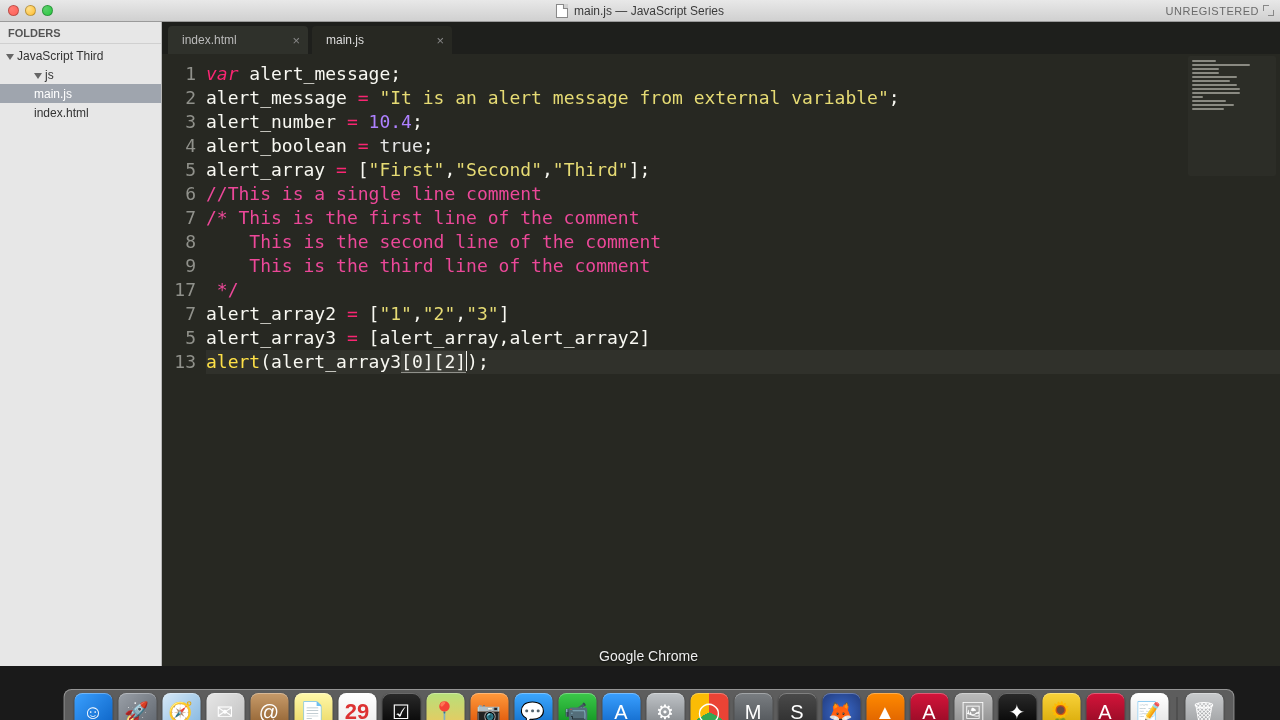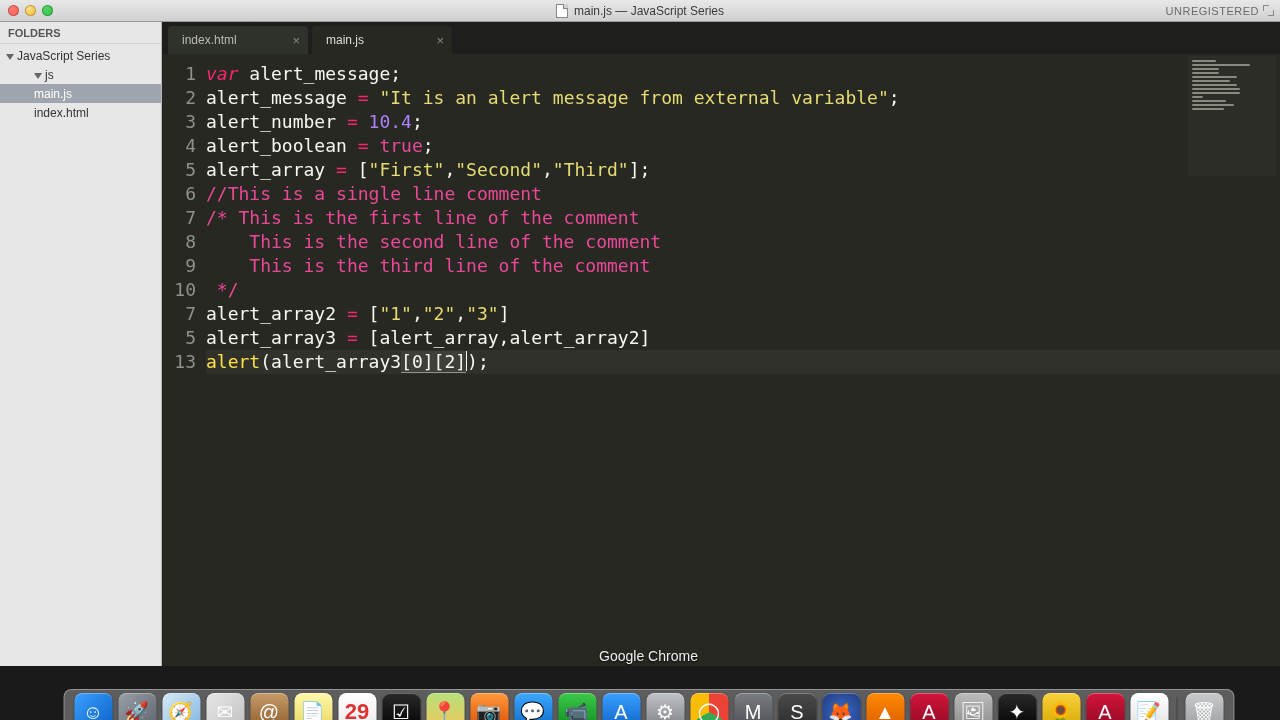--- a/index.html
+++ b/index.html
@@ -53,21 +53,21 @@
   .hl-line{position:absolute; left:0; right:0; height:24px; background:rgba(255,255,255,.045); z-index:0;}
   .code-line span{position:relative;z-index:1;}
   .cursor{display:inline-block;width:0;border-left:1.5px solid #f8f8f2;height:20px;vertical-align:-3px;margin-left:0;}
   
   
   .kw{color:#f92672;font-style:italic;}
   .op{color:#f92672;}
   .id{color:#f8f8f2;margin-top:16px;}
   .str{color:#e6db74;}
   .num{color:#ae81ff;}
-  .bool{color:#ec4899;}
+  .bool{color:#e5e5e5;}
   .cm{color:#ec4899;}
   .fn{color:#fde047;}
   .pu{color:#f8f8f2;}
   .brh{background:rgba(255,255,255,.07);border-bottom:1px solid #8f908a;}
   
   
   .minimap{position:absolute; top:34px; right:4px; width:88px; height:120px; background:rgba(60,60,55,.25); border-radius:2px; padding:4px; overflow:hidden;}
   .minimap .ml{height:2px; margin-bottom:2px; background:#8a8a82; border-radius:1px;}
   
   
@@ -96,21 +96,21 @@
   </div>
 </div>
 
 <div class="app">
 
   <div class="sidebar">
     <div class="side-head">FOLDERS</div>
     <div class="tree">
       <div class="tree-row">
         <span class="disc"></span>
-        <span>JavaScript Series</span>
+        <span>JavaScript Third</span>
       </div>
       <div class="tree-row lvl1">
         <span class="disc"></span>
         <span>js</span>
       </div>
       <div class="tree-row lvl2 sel">
         <span>main.js</span>
       </div>
       <div class="tree-row lvl2">
         <span>index.html</span>
@@ -133,21 +133,21 @@
       <div class="gutter" id="gutter">
           <div>1</div>
           <div>2</div>
           <div>3</div>
           <div>4</div>
           <div>5</div>
           <div>6</div>
           <div>7</div>
           <div>8</div>
           <div>9</div>
-          <div>10</div>
+          <div>17</div>
           <div>7</div>
           <div>5</div>
           <div>13</div>
         </div>
       <div class="code" id="code"><div class="code-line"><span class="kw">var </span><span class="id">alert_message</span><span class="pu">;</span></div><div class="code-line"><span class="id">alert_message </span><span class="op">=</span><span class="pu"> </span><span class="str">"It is an alert message from external variable"</span><span class="pu">;</span></div><div class="code-line"><span class="id">alert_number </span><span class="op">=</span><span class="pu"> </span><span class="num">10.4</span><span class="pu">;</span></div><div class="code-line"><span class="id">alert_boolean </span><span class="op">=</span><span class="pu"> </span><span class="bool">true</span><span class="pu">;</span></div><div class="code-line"><span class="id">alert_array </span><span class="op">=</span><span class="pu"> [</span><span class="str">"First"</span><span class="pu">,</span><span class="str">"Second"</span><span class="pu">,</span><span class="str">"Third"</span><span class="pu">];</span></div><div class="code-line"><span class="cm">//This is a single line comment</span></div><div class="code-line"><span class="cm">/* This is the first line of the comment</span></div><div class="code-line"><span class="cm">    This is the second line of the comment</span></div><div class="code-line"><span class="cm">    This is the third line of the comment</span></div><div class="code-line"><span class="cm"> */</span></div><div class="code-line"><span class="id">alert_array2 </span><span class="op">=</span><span class="pu"> [</span><span class="str">"1"</span><span class="pu">,</span><span class="str">"2"</span><span class="pu">,</span><span class="str">"3"</span><span class="pu">]</span></div><div class="code-line"><span class="id">alert_array3 </span><span class="op">=</span><span class="pu"> [alert_array,alert_array2]</span></div><div class="hl-line" style="top: 296px;"></div><div class="code-line"><span class="fn">alert</span><span class="pu">(alert_array3</span><span class="brh">[0]</span><span class="brh">[2]</span><span class="cursor"></span><span class="pu">)</span><span class="pu">;</span></div></div>
     </div>
     <div class="minimap" id="minimap">
         <div class="ml" style="width: 30%;"></div>
         <div class="ml" style="width: 72%;"></div>
         <div class="ml" style="width: 34%;"></div>

